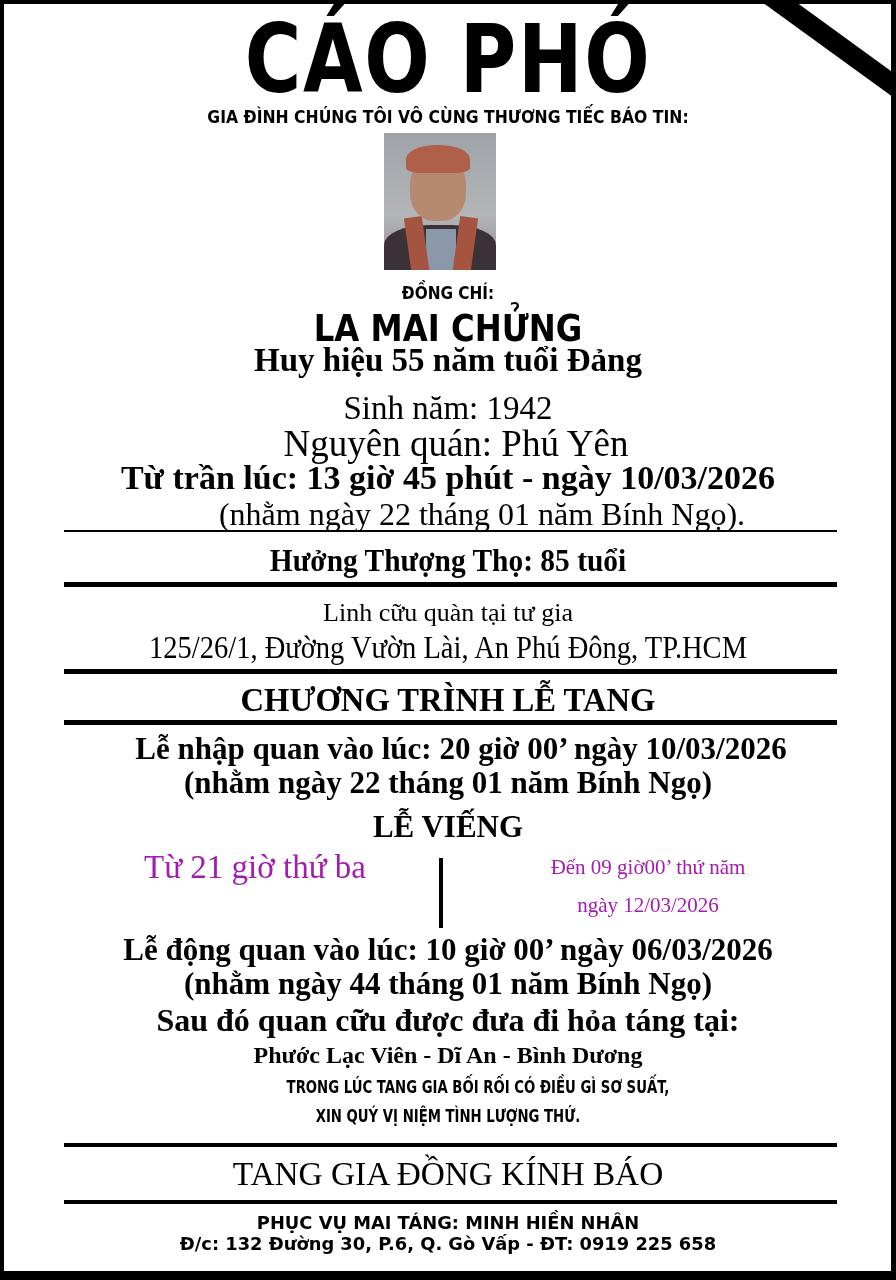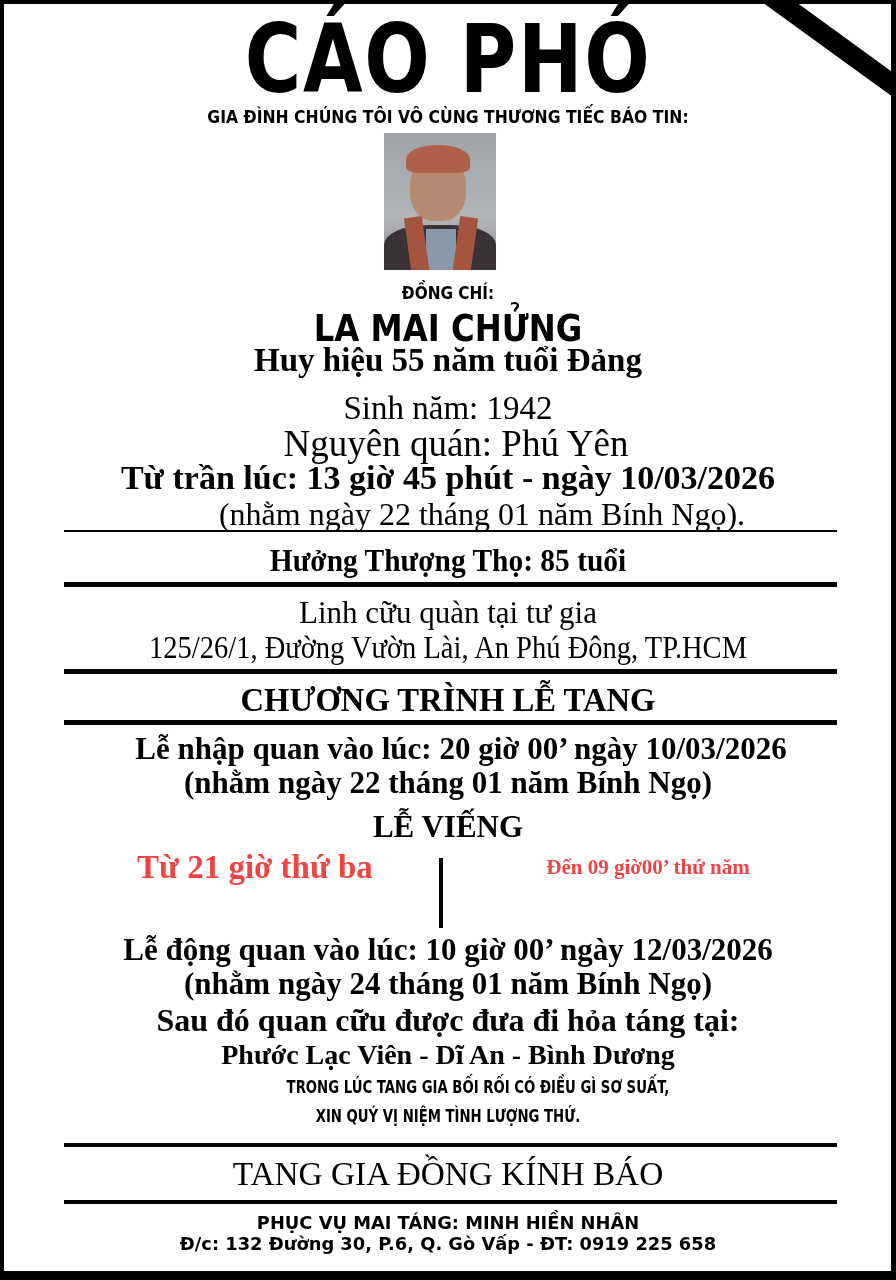--- a/index.html
+++ b/index.html
@@ -49,34 +49,34 @@
   .l4 { top: 459px; font-size: 34px; font-weight: bold; line-height: 38px; }
   .l5 { top: 497px; font-size: 32px; line-height: 34px; padding-left: 34px; }
   .rule { position: absolute; left: 64px; width: 773px; background: #000; }
   .r1 { top: 530px; height: 2px; }
   .r2 { top: 582px; height: 5px; }
   .r3 { top: 669px; height: 5px; }
   .r4 { top: 720px; height: 5px; }
   .r5 { top: 1143px; height: 4px; left: 64px; width: 773px; }
   .r6 { top: 1200px; height: 4px; left: 64px; width: 773px; }
   .age { top: 540px; font-size: 32px; font-weight: bold; line-height: 40px; transform: scaleX(0.92); }
-  .vig1 { top: 596px; font-size: 31px; line-height: 34px; }
+  .vig1 { top: 596px; font-size: 26px; line-height: 34px; }
   .vig2 { top: 630px; font-size: 31px; line-height: 36px; transform: scaleX(0.92); }
   .prog { top: 680px; font-size: 34px; font-weight: bold; line-height: 40px; transform: scaleX(0.96); }
   .np1 { top: 732px; font-size: 31px; font-weight: bold; line-height: 34px; padding-left: 13px; }
   .np2 { top: 766px; font-size: 31px; font-weight: bold; line-height: 34px; }
   .vieng { top: 810px; font-size: 31px; font-weight: bold; line-height: 34px; }
-  .col { position: absolute; font-weight: bold; white-space: nowrap; text-align: center; color: #ef4444; }
+  .col { position: absolute; font-weight: normal; white-space: nowrap; text-align: center; color: #a21caf; }
   .colL { left: 100px; width: 310px; top: 848px; font-size: 33px; line-height: 38px; }
   .colR { left: 448px; width: 400px; top: 848px; font-size: 21px; line-height: 38px; }
   .vbar { position: absolute; left: 439px; top: 858px; width: 4px; height: 70px; background: #000; }
   .dq1 { top: 933px; font-size: 31px; font-weight: bold; line-height: 34px; }
   .dq2 { top: 967px; font-size: 31px; font-weight: bold; line-height: 34px; }
   .after1 { top: 1002px; font-size: 32px; font-weight: bold; line-height: 36px; }
-  .after2 { top: 1037px; font-size: 28px; font-weight: bold; line-height: 36px; }
+  .after2 { top: 1037px; font-size: 24px; font-weight: bold; line-height: 36px; }
   .apo1 { top: 1075px; font-size: 17px; font-weight: bold; line-height: 24px; transform: scaleX(0.78); left: 30px; }
   .apo2 { top: 1104px; font-size: 17px; font-weight: bold; line-height: 24px; transform: scaleX(0.78); left: 0px; }
   .family { top: 1152px; font-size: 34px; line-height: 44px; transform: scaleX(0.98); }
   .svc1 { top: 1212px; font-size: 17px; font-weight: bold; line-height: 22px; transform: scaleX(1.05); }
   .svc2 { top: 1233px; font-size: 17px; font-weight: bold; line-height: 22px; transform: scaleX(1.05); }
 </style>
 </head>
 <body>
 
 <div class="frame"></div>
@@ -118,24 +118,25 @@
 <div class="c serif np1">Lễ nhập quan vào lúc: 20 giờ 00’ ngày 10/03/2026</div>
 <div class="c serif np2">(nhằm ngày 22 tháng 01 năm Bính Ngọ)</div>
 <div class="c serif vieng">LỄ VIẾNG</div>
 
 <div class="col serif colL">
   <div>Từ 21 giờ thứ ba</div>
 </div>
 <div class="vbar"></div>
 <div class="col serif colR">
   <div>Đến 09 giờ00’ thứ năm</div>
+  <div>ngày 12/03/2026</div>
 </div>
 
-<div class="c serif dq1">Lễ động quan vào lúc: 10 giờ 00’ ngày 12/03/2026</div>
-<div class="c serif dq2">(nhằm ngày 24 tháng 01 năm Bính Ngọ)</div>
+<div class="c serif dq1">Lễ động quan vào lúc: 10 giờ 00’ ngày 06/03/2026</div>
+<div class="c serif dq2">(nhằm ngày 44 tháng 01 năm Bính Ngọ)</div>
 <div class="c serif after1">Sau đó quan cữu được đưa đi hỏa táng tại:</div>
 <div class="c serif after2">Phước Lạc Viên - Dĩ An - Bình Dương</div>
 <div class="c impact apo1">TRONG LÚC TANG GIA BỐI RỐI CÓ ĐIỀU GÌ SƠ SUẤT,</div>
 <div class="c impact apo2">XIN QUÝ VỊ NIỆM TÌNH LƯỢNG THỨ.</div>
 
 <div class="rule r5"></div>
 <div class="c serif family">TANG GIA ĐỒNG KÍNH BÁO</div>
 <div class="rule r6"></div>
 
 <div class="c impact svc1">PHỤC VỤ MAI TÁNG: MINH HIỀN NHÂN</div>

